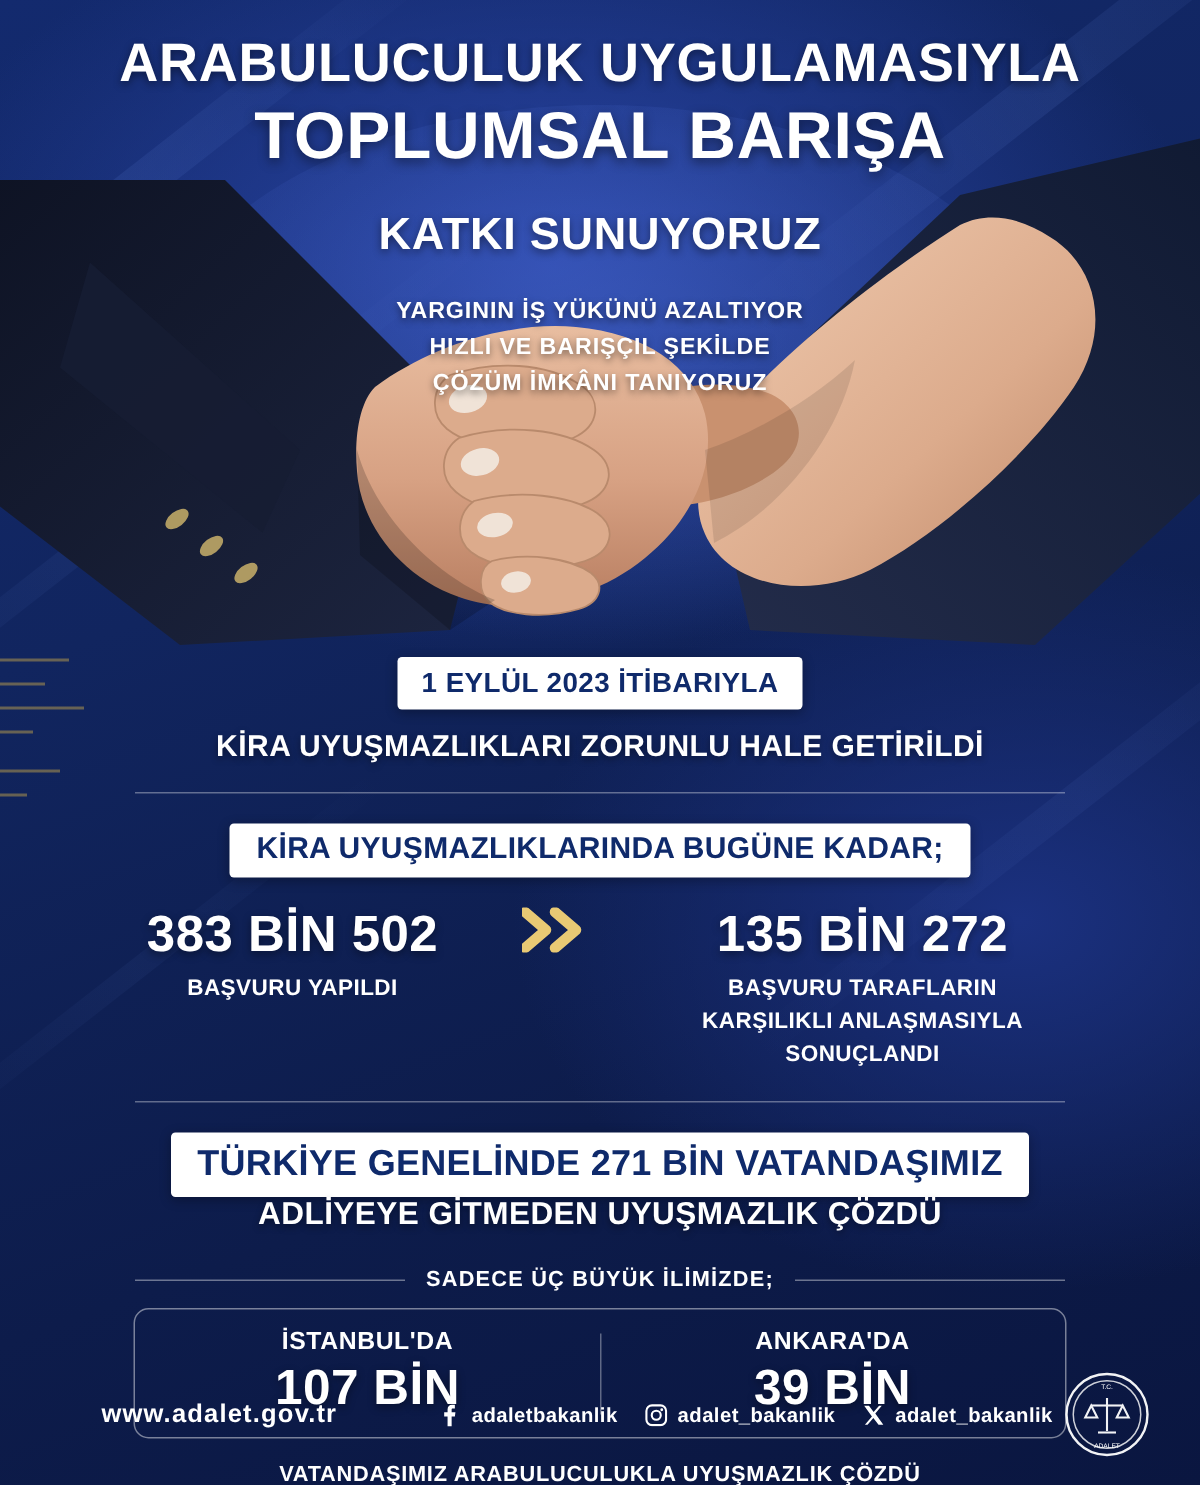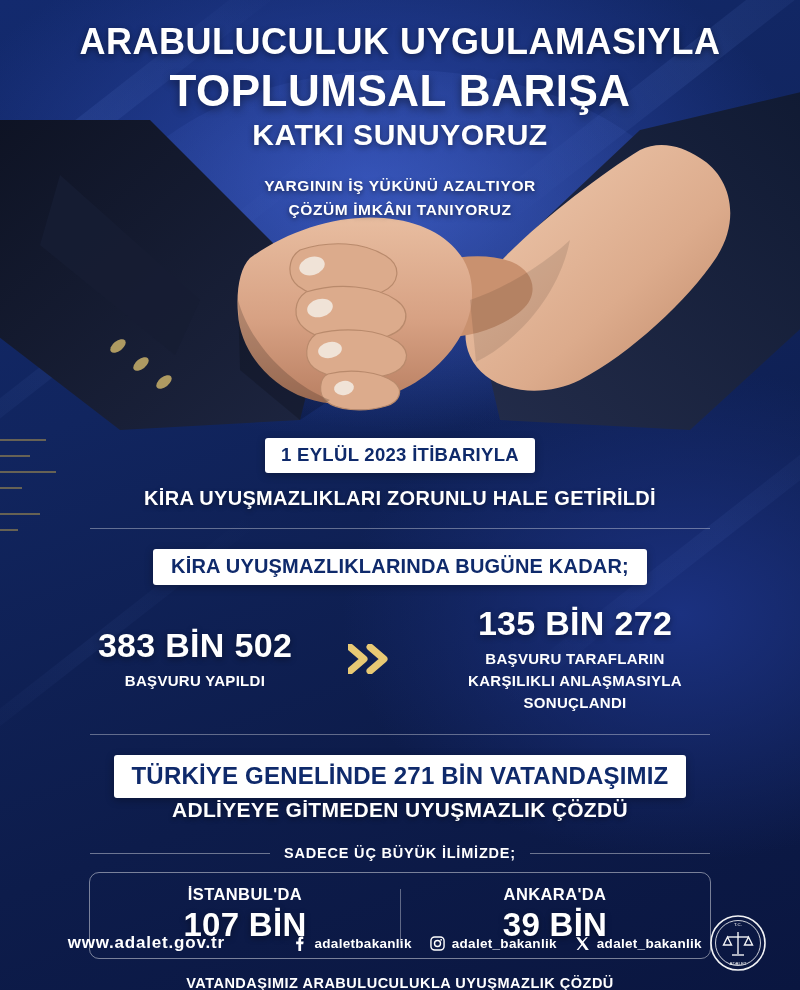--- a/index.html
+++ b/index.html
@@ -70,21 +70,21 @@
     font-weight: 800;
     letter-spacing: 0.5px;
     line-height: 1.15;
     margin-top: 4px;
     text-shadow: 0 3px 8px rgba(0,0,0,.45);
   }
   .title-3 {
     font-size: 30px;
     font-weight: 700;
     letter-spacing: 0.5px;
-    margin-top: 2px;
+    margin-top: 24px;
     text-shadow: 0 2px 6px rgba(0,0,0,.45);
   }
   .subtitle {
     margin-top: 22px;
     font-size: 15.5px;
     font-weight: 700;
     line-height: 1.55;
     letter-spacing: 0.6px;
     text-shadow: 0 2px 5px rgba(0,0,0,.5);
   }
@@ -129,21 +129,21 @@
     font-size: 20px;
     letter-spacing: 0.2px;
     padding: 6px 18px 7px;
     border-radius: 3px;
     margin-top: 20px;
     box-shadow: 0 2px 8px rgba(0,0,0,.3);
   }
 
   .stats-row {
     display: flex;
-    align-items: center;
+    align-items: flex-start;
     justify-content: center;
     gap: 10px;
     margin-top: 20px;
     padding: 0 60px;
   }
   .stat-left { width: 270px; text-align: center; }
   .stat-right { width: 330px; text-align: center; }
   .stat-big {
     font-size: 34px;
     font-weight: 800;
@@ -370,20 +370,21 @@
 
     <path d="M470 300 C500 290 540 268 570 240 C560 292 520 340 476 362 Z" fill="#000" opacity="0.10"></path>
   </svg>
 
   <div class="header">
     <div class="title-1">ARABULUCULUK UYGULAMASIYLA</div>
     <div class="title-2">TOPLUMSAL BARIŞA</div>
     <div class="title-3">KATKI SUNUYORUZ</div>
     <div class="subtitle">
       <div>YARGININ İŞ YÜKÜNÜ AZALTIYOR</div>
+      <div>HIZLI VE BARIŞÇIL ŞEKİLDE</div>
       <div>ÇÖZÜM İMKÂNI TANIYORUZ</div>
     </div>
   </div>
 
   <div class="body">
 
     <div>
       <div class="pill">1 EYLÜL 2023 İTİBARIYLA</div>
       <div class="line-under">KİRA UYUŞMAZLIKLARI ZORUNLU HALE GETİRİLDİ</div>
     </div>

